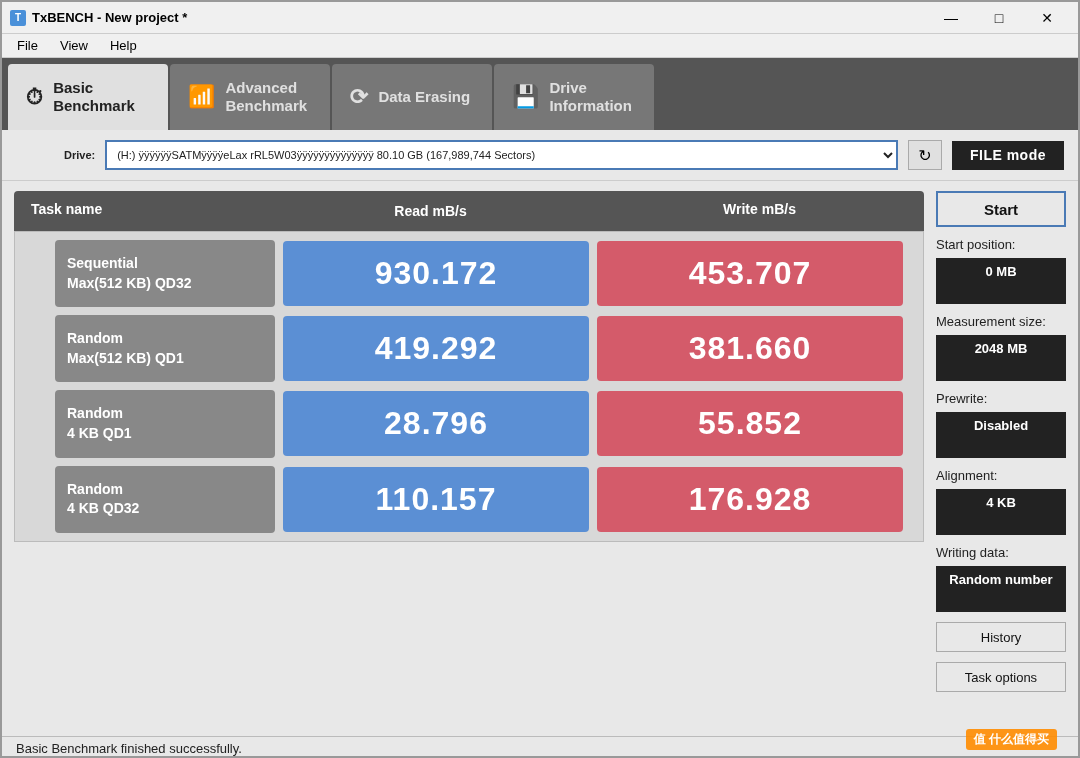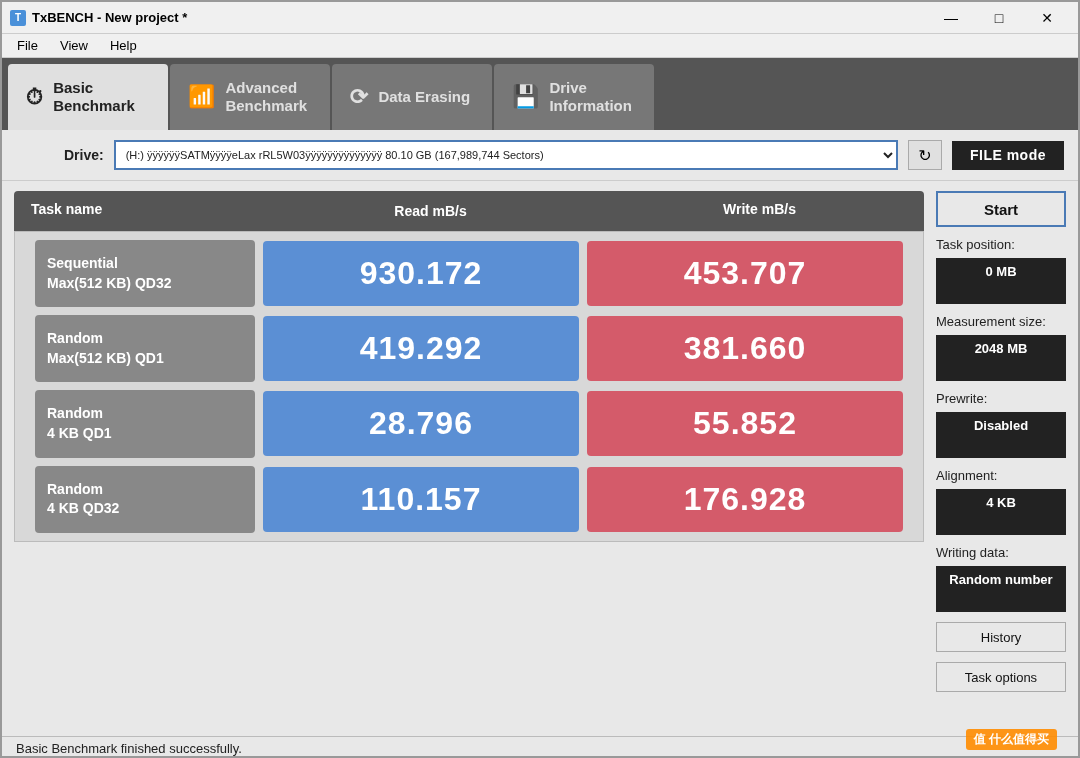--- a/index.html
+++ b/index.html
@@ -117,21 +117,21 @@
     
     .drive-row {
       display: flex;
       align-items: center;
       padding: 10px 14px;
       gap: 10px;
       border-bottom: 1px solid #ccc;
       background: #e8e8e8;
     }
     .drive-label {
-      font-size: 14px;
+      font-size: 11px;
       font-weight: 600;
       color: #222;
       min-width: 50px;
       padding-left: 48px;
     }
     .drive-select {
       flex: 1;
       height: 30px;
       border: 2px solid #4a7ab5;
       background: white;
@@ -197,20 +197,21 @@
       padding: 8px 0;
       background: #d8d8d8;
       border: 1px solid #bbb;
     }
 
     .bench-row {
       display: flex;
       align-items: center;
       gap: 8px;
       padding: 0 20px;
+      margin-left: 20px;
     }
     .row-label {
       flex: 0 0 220px;
       background: #888;
       color: white;
       padding: 14px 12px;
       font-size: 14px;
       font-weight: 700;
       border-radius: 4px;
       line-height: 1.4;
@@ -386,21 +387,21 @@
       <div class="row-label">Random<br>4 KB QD32</div>
       <div class="row-read">110.157</div>
       <div class="row-write">176.928</div>
     </div>
         </div>
     </div>
 
     <div class="right-panel">
       <button class="start-btn">Start</button>
 
-      <div class="param-label">Task position:</div>
+      <div class="param-label">Start position:</div>
       <div class="param-value">0 MB</div>
 
       <div class="param-label">Measurement size:</div>
       <div class="param-value">2048 MB</div>
 
       <div class="param-label">Prewrite:</div>
       <div class="param-value">Disabled</div>
 
       <div class="param-label">Alignment:</div>
       <div class="param-value">4 KB</div>

